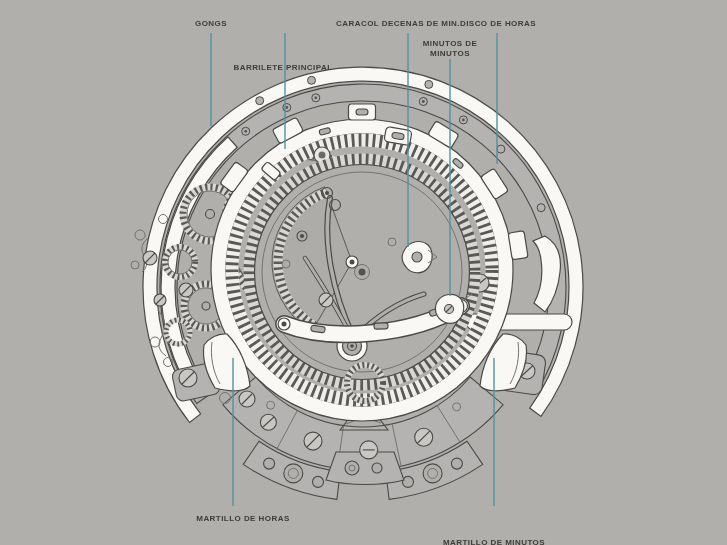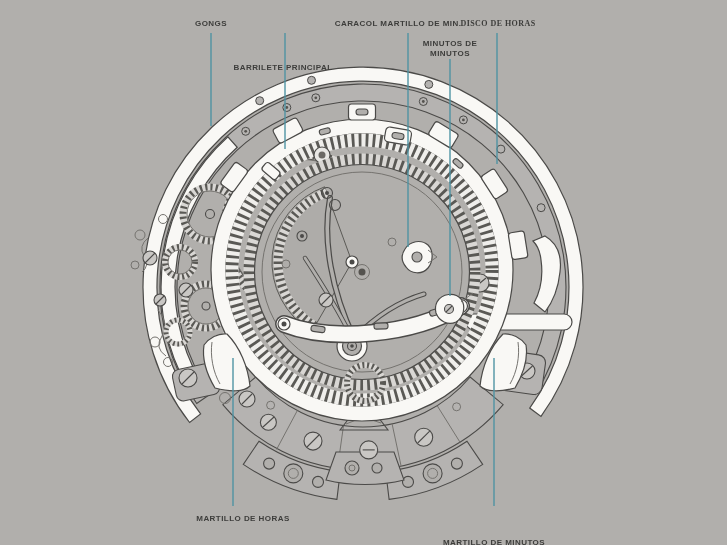--- a/index.html
+++ b/index.html
@@ -294,18 +294,18 @@
     <line class="leader" x1="408" y1="33" x2="408" y2="247"></line>
     <line class="leader" x1="450" y1="59" x2="450" y2="296"></line>
     <line class="leader" x1="497" y1="33" x2="497" y2="164"></line>
     <line class="leader" x1="233" y1="358" x2="233" y2="506"></line>
     <line class="leader" x1="494" y1="358" x2="494" y2="506"></line>
   </g>
 </svg>
 
   <div class="lbl" style="left:211px;top:19px;">GONGS</div>
   <div class="lbl" style="left:283px;top:19px;margin-top:44px;">BARRILETE PRINCIPAL</div>
-  <div class="lbl" style="left:398px;top:19px;">CARACOL MARTILLO DE MIN.</div>
-  <div class="lbl" style="left:498px;top:19px;font-family:Liberation Serif, serif;">DISCO DE HORAS</div>
+  <div class="lbl" style="left:398px;top:19px;">CARACOL DECENAS DE MIN.</div>
+  <div class="lbl" style="left:498px;top:19px;">DISCO DE HORAS</div>
   <div class="lbl wrap" style="left:450px;top:39px;">MINUTOS DE MINUTOS</div>
   <div class="lbl" style="left:243px;top:514px;">MARTILLO DE HORAS</div>
   <div class="lbl" style="left:494px;top:538px;text-align:center;">MARTILLO DE MINUTOS</div>
 </div>
 
 </body></html>

